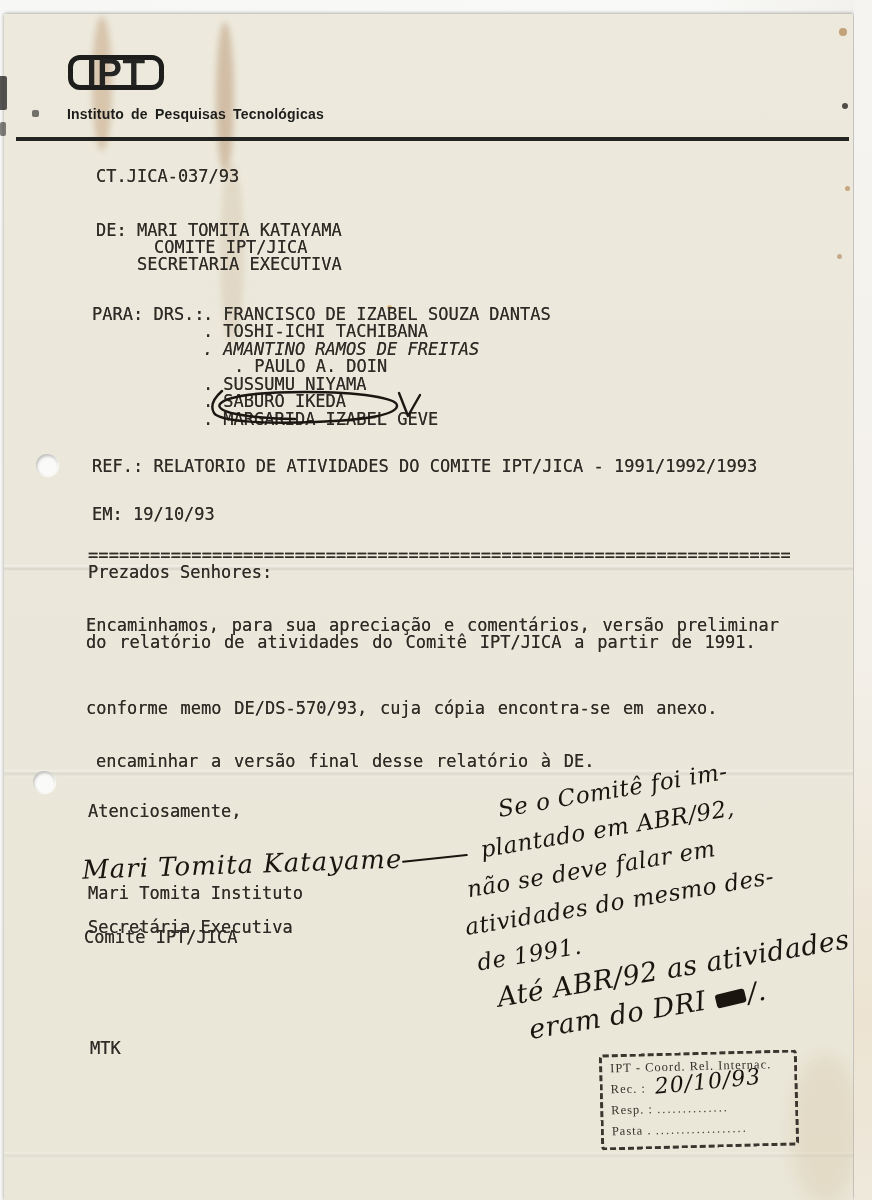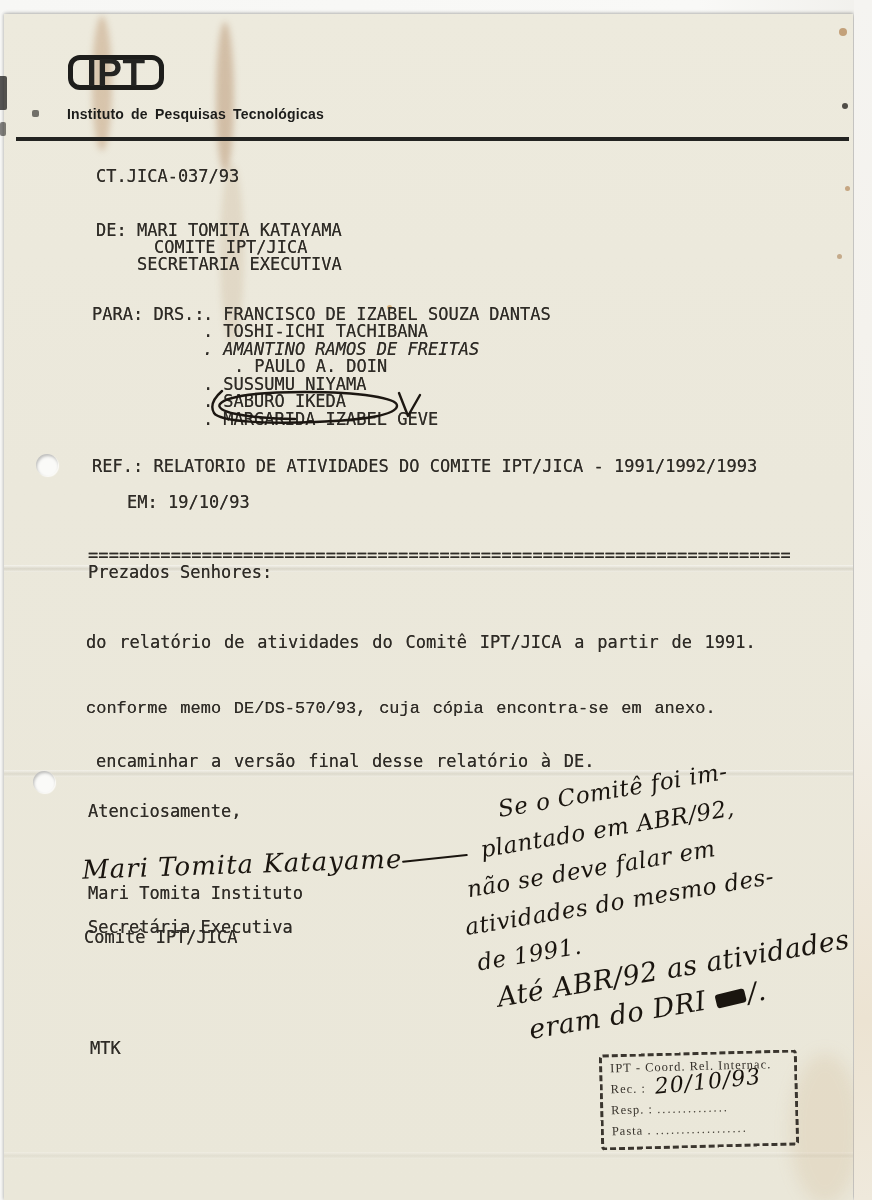--- a/index.html
+++ b/index.html
@@ -145,28 +145,29 @@
   <div class="mono" style="left:199px;top:362px;"><span>.</span><span class="rname">SUSSUMU NIYAMA</span></div>
   <div class="mono" style="left:199px;top:379px;"><span>.</span><span class="rname">SABURO IKEDA</span></div>
   <div class="mono" style="left:199px;top:397px;"><span>.</span><span class="rname">MARGARIDA IZABEL GEVE</span></div>
 
   <svg class="circle-mark" width="240" height="40" viewBox="0 0 240 40">
     <path d="M22,3 C14,10 10,18 14,25 C20,34 70,36 115,34 C165,32 196,27 197,18 C198,10 160,4 105,4 C60,4 26,8 20,16 C15,23 40,30 95,31" fill="none" stroke="#1c1712" stroke-width="2.4" stroke-linecap="round"></path>
     <path d="M199,5 L208,28 L220,7" fill="none" stroke="#1c1712" stroke-width="2.4" stroke-linecap="round" stroke-linejoin="round"></path>
   </svg>
 
   <div class="mono" style="left:88px;top:444px;">REF.: RELATORIO DE ATIVIDADES DO COMITE IPT/JICA - 1991/1992/1993</div>
-  <div class="mono" style="left:88px;top:480px;margin-left:35px;">EM: 19/10/93</div>
+  <div class="mono" style="left:88px;top:492px;">EM: 19/10/93</div>
 
   <div class="mono" style="left:84px;top:533px;letter-spacing:0.1px;">====================================================================</div>
   <div class="mono" style="left:84px;top:550px;">Prezados Senhores:</div>
 
+  <div class="mono body-par" style="left:82px;top:603px;">Encaminhamos, para sua apreciação e comentários, versão preliminar</div>
   <div class="mono body-par" style="left:82px;top:620px;">do relatório de atividades do Comitê IPT/JICA a partir de 1991.</div>
 
-  <div class="mono body-par" style="left:82px;top:686px;font-family:Liberation Mono, monospace;">conforme memo DE/DS-570/93, cuja cópia encontra-se em anexo.</div>
+  <div class="mono body-par" style="left:82px;top:686px;">conforme memo DE/DS-570/93, cuja cópia encontra-se em anexo.</div>
 
   <div class="mono body-par" style="left:92px;top:739px;">encaminhar a versão final desse relatório à DE.</div>
 
   <div class="mono" style="left:84px;top:789px;">Atenciosamente,</div>
 
   <div class="hand signature"><span>Mari Tomita Katayame</span><span class="sig-tail"></span></div>
 
   <div class="mono" style="left:84px;top:871px;">Mari Tomita Instituto</div>
   <div class="mono" style="left:80px;top:888px;margin-top:27px;">Comitê IPT/JICA</div>
   <div class="mono" style="left:84px;top:905px;">Secretária Executiva</div>

